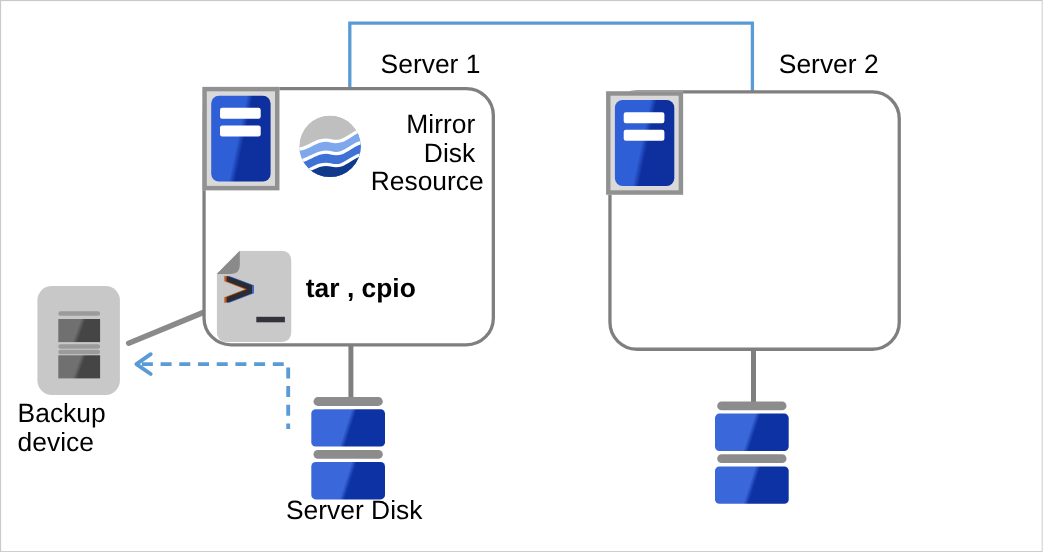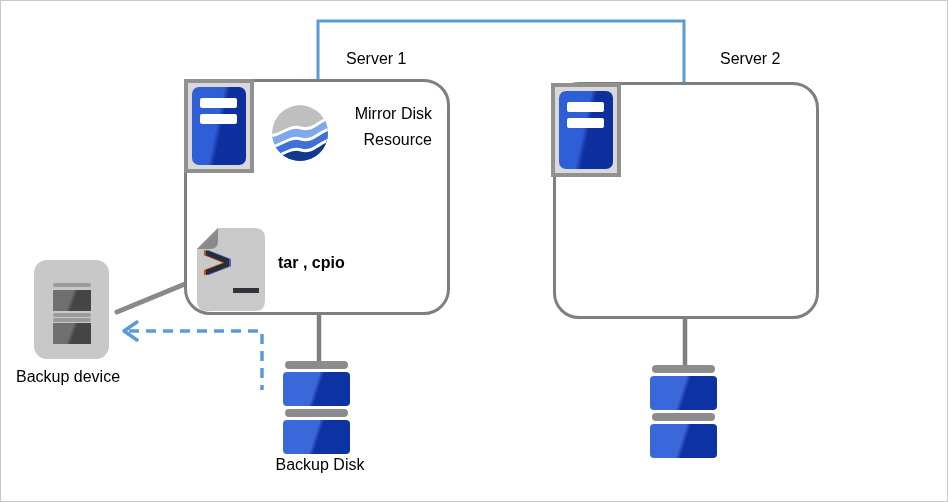--- a/index.html
+++ b/index.html
@@ -19,28 +19,28 @@
     box-sizing:border-box;
     background:#FFFFFF;
     border:3px solid #7F7F7F;
     border-radius:26px;
     z-index:2;
   }
   #server1-box{left:183px;top:78px;width:266px;height:236px;}
   #server2-box{left:552px;top:81px;width:266px;height:237px;}
   .label{
     position:absolute;
-    font-size:16px;
+    font-size:24px;
     line-height:26px;
     z-index:4;
     white-space:nowrap;
   }
   .wrap{white-space:normal;}
   #server1-label{left:345px;top:45px;}
-  #server2-label{left:707px;top:45px;margin-left:12px;}
+  #server2-label{left:707px;top:45px;}
   #resource-label{left:336px;top:100px;width:95px;text-align:right;}
   #tools-label{left:277px;top:249px;font-weight:bold;}
   #backup-label{left:15px;top:363px;width:120px;text-align:left;}
   #mirrordisk-label{left:259px;top:451px;width:120px;text-align:center;}
   .server-icon{
     position:absolute;
     width:70px;height:94px;
     box-sizing:border-box;
     background:#D9D9D9;
     border:4px solid #919191;
@@ -169,15 +169,15 @@
     <div class="disk-platter"></div>
     <div class="disk-bar"></div>
     <div class="disk-platter"></div>
   </div>
   <div class="disk-stack" id="disk2">
     <div class="disk-bar"></div>
     <div class="disk-platter"></div>
     <div class="disk-bar"></div>
     <div class="disk-platter"></div>
   </div>
-  <div class="label" id="mirrordisk-label">Backup Disk</div>
+  <div class="label" id="mirrordisk-label">Server Disk</div>
 
 </div>
 
 </body></html>

